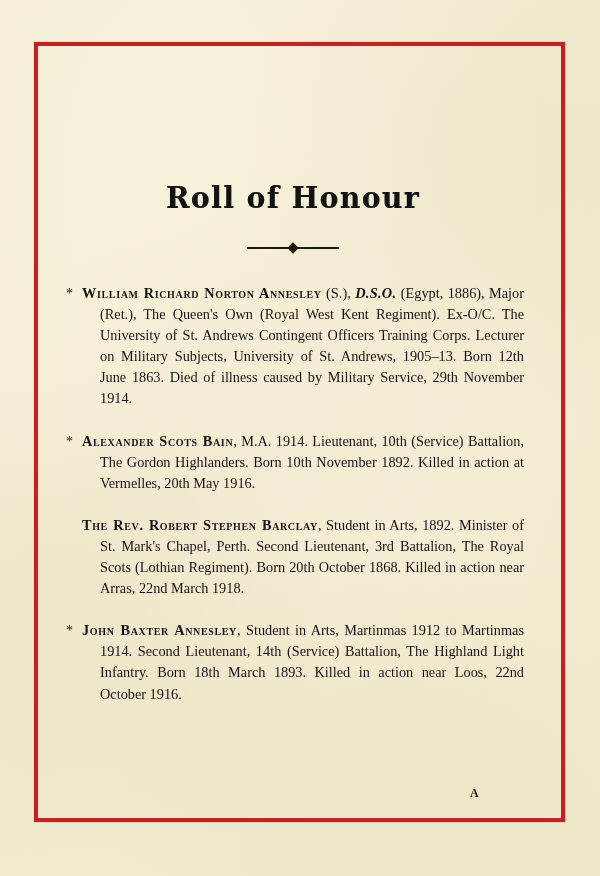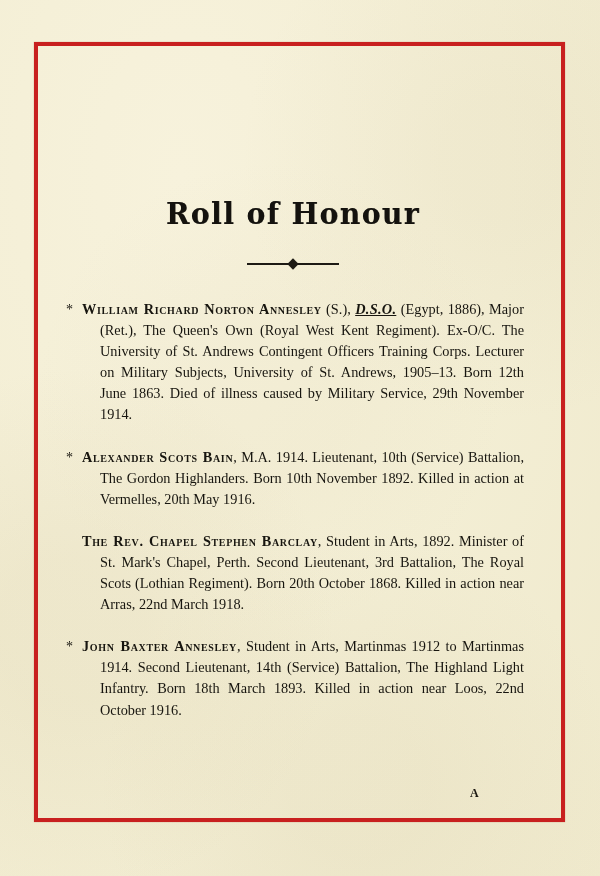--- a/index.html
+++ b/index.html
@@ -44,21 +44,21 @@
     height: 780px;
     border: 4px solid #c8201f;
     box-sizing: border-box;
     box-shadow: 0 0 1px rgba(150,30,25,.45);
   }
 
   
   #content {
     position: absolute;
     left: 62px;
-    top: 196px;
+    top: 180px;
     width: 462px;
   }
 
   
   #page-title {
     text-align: center;
     font-family: "DejaVu Serif", "Liberation Serif", serif;
     font-weight: 700;
     font-size: 30px;
     letter-spacing: 1.5px;
@@ -124,21 +124,20 @@
 
   .name {
     font-variant: small-caps;
     letter-spacing: 0.65px;
     font-weight: 600;
   }
   .post {
     font-weight: 700;
     font-style: italic;
     letter-spacing: 0.3px;
-    text-decoration: underline;
   }
 
   
   #signature-mark {
     position: absolute;
     left: 470px;
     top: 786px;
     font-size: 12px;
     font-weight: 700;
     letter-spacing: .5px;
@@ -157,21 +156,21 @@
     <h1 id="page-title">Roll of Honour</h1>
 
     <div id="title-ornament">
       <div class="orn-rule"></div>
       <div class="orn-diamond"></div>
     </div>
 
     <div id="entry-list">
         <p class="entry"><span class="entry-marker">*</span><span class="name">William Richard Norton Annesley</span><span> (S.), </span><span class="post">D.S.O.</span><span> (Egypt, 1886), Major (Ret.), The Queen's Own (Royal West Kent Regiment).   Ex-O/C. The University of St. Andrews Contingent Officers Training Corps. Lecturer on Military Subjects, University of St. Andrews, 1905–13.   Born 12th June 1863.   Died of illness caused by Military Service, 29th November 1914.</span></p>
         <p class="entry"><span class="entry-marker">*</span><span class="name">Alexander Scots Bain</span><span>, </span><span>M.A. 1914.   Lieutenant, 10th (Service) Battalion, The Gordon Highlanders.   Born 10th November 1892.   Killed in action at Vermelles, 20th May 1916.</span></p>
-        <p class="entry"><span class="entry-marker"></span><span class="name">The Rev. Chapel Stephen Barclay</span><span>, </span><span>Student in Arts, 1892.   Minister of St. Mark's Chapel, Perth. Second Lieutenant, 3rd Battalion, The Royal Scots (Lothian Regiment).   Born 20th October 1868. Killed in action near Arras, 22nd March 1918.</span></p>
+        <p class="entry"><span class="entry-marker"></span><span class="name">The Rev. Robert Stephen Barclay</span><span>, </span><span>Student in Arts, 1892.   Minister of St. Mark's Chapel, Perth. Second Lieutenant, 3rd Battalion, The Royal Scots (Lothian Regiment).   Born 20th October 1868. Killed in action near Arras, 22nd March 1918.</span></p>
         <p class="entry"><span class="entry-marker">*</span><span class="name">John Baxter Annesley</span><span>, </span><span>Student in Arts, Martinmas 1912 to Martinmas 1914.   Second Lieutenant, 14th (Service) Battalion, The Highland Light Infantry. Born 18th March 1893.   Killed in action near Loos, 22nd October 1916.</span></p>
       </div>
 
   </div>
 
   <div id="signature-mark">A</div>
 
 </div>
 
 </body></html>

